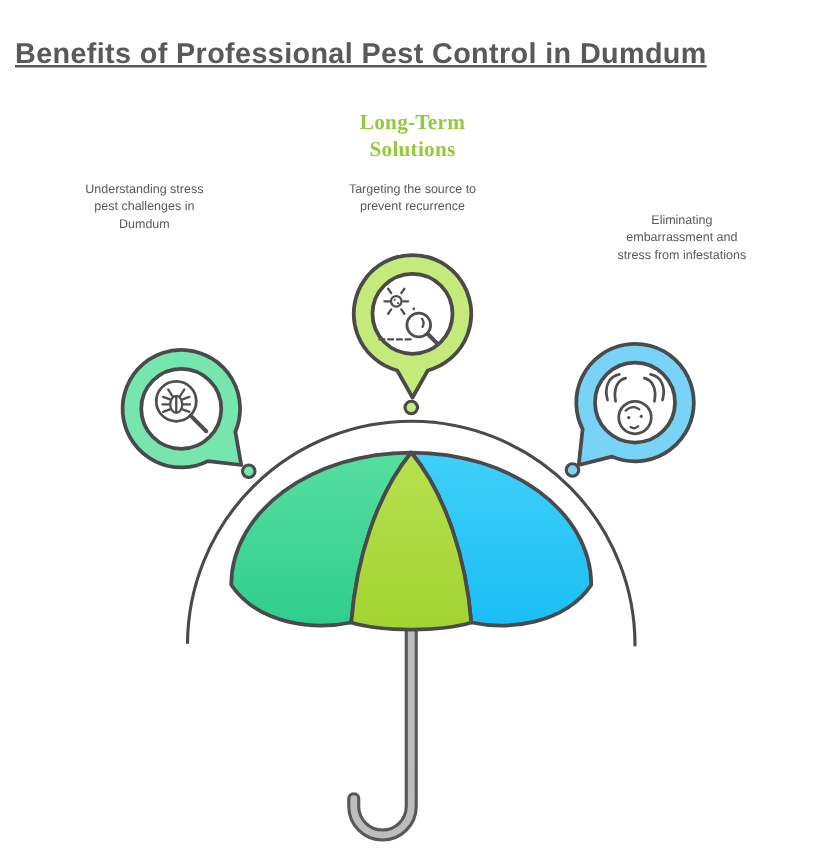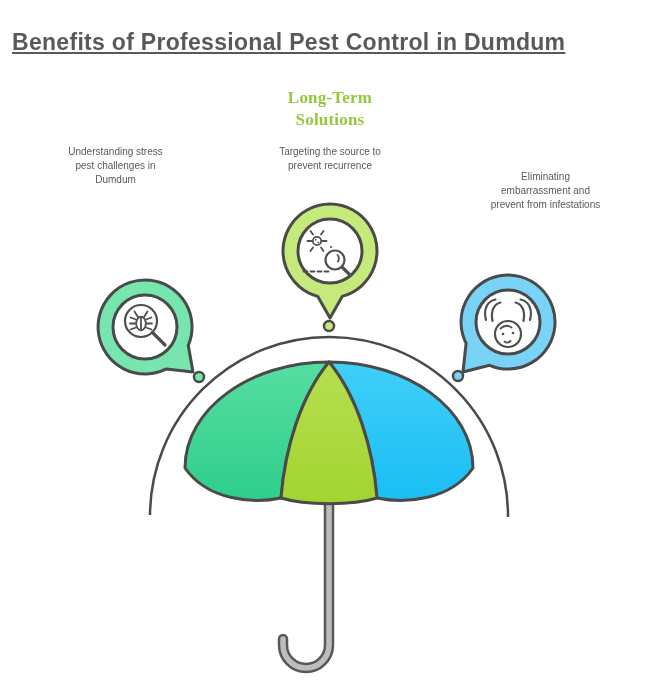--- a/index.html
+++ b/index.html
@@ -138,16 +138,16 @@
   <div class="benefit" id="benefit-longterm">
     <div class="benefit-heading" style="color:var(--longterm_accent)">Long-Term
 Solutions</div>
     <div class="benefit-desc">Targeting the source to
 prevent recurrence</div>
   </div>
 
   <div class="benefit" id="benefit-peace">
     <div class="benefit-desc">Eliminating
 embarrassment and
-prevent from infestations</div>
+stress from infestations</div>
   </div>
 
 </div>
 
 </body></html>

